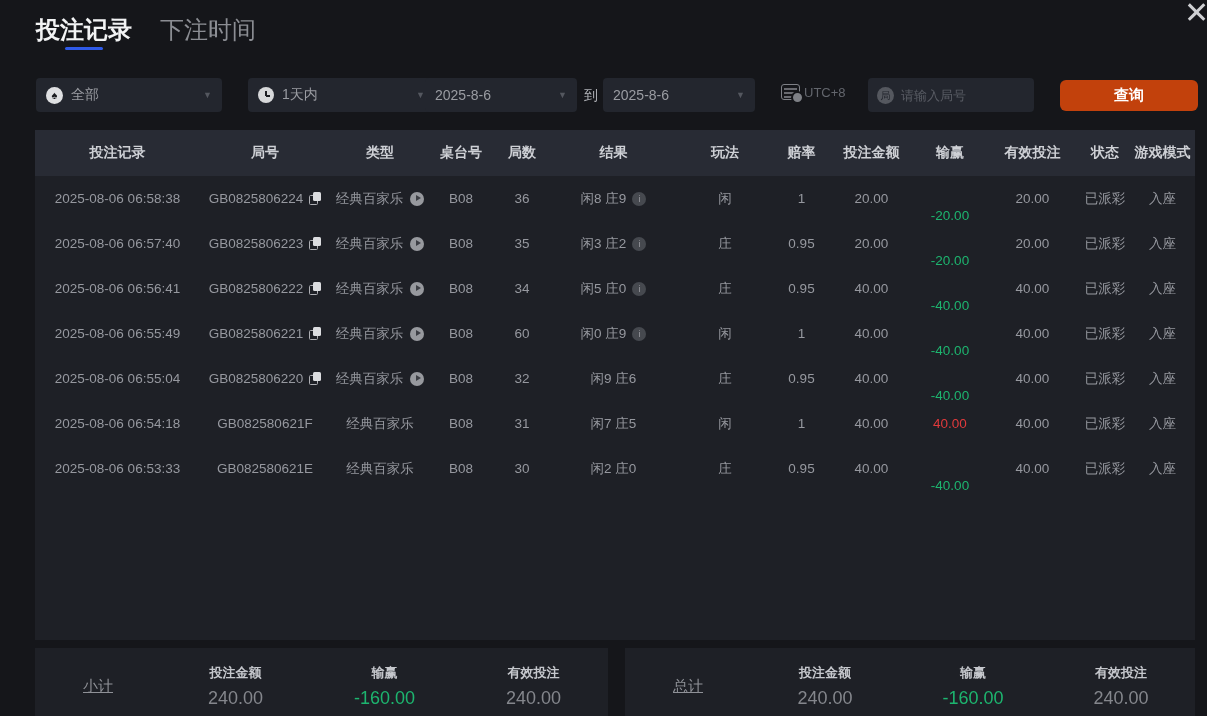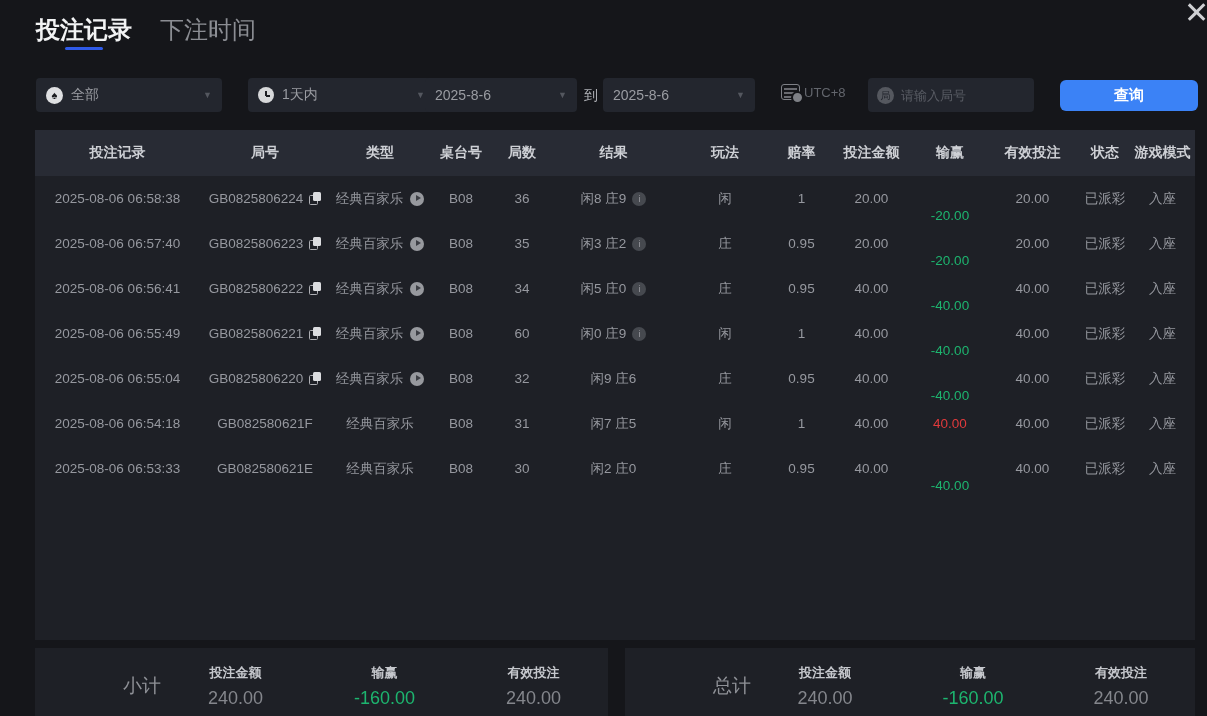--- a/index.html
+++ b/index.html
@@ -46,21 +46,21 @@
   .tz-text { font-size:13px; color:#63666d; }
 
   .round-wrap { position:absolute; left:868px; top:78px; width:166px; height:34px; background:#23262e;
     border-radius:4px; display:flex; align-items:center; padding:0 9px; gap:7px; }
   .round-icon { width:17px; height:17px; border-radius:50%; background:#55585f; color:#23262e;
     font-size:10px; line-height:17px; text-align:center; flex:0 0 auto; }
   .round-wrap input { flex:1; min-width:0; background:transparent; border:0; outline:none;
     font-size:13px; color:#9a9ca2; font-family:"Liberation Sans",sans-serif; }
   .round-wrap input::placeholder { color:#595c64; }
 
-  .query-btn { position:absolute; left:1060px; top:80px; width:138px; height:31px; background:#3b82f6;
+  .query-btn { position:absolute; left:1060px; top:80px; width:138px; height:31px; background:#c2410c;
     border:0; border-radius:6px; color:#fff; font-size:15px; font-weight:bold; cursor:pointer;
     font-family:"Liberation Sans",sans-serif; }
 
   
   .table { position:absolute; left:35px; top:130px; width:1160px; height:510px; background:#1e2026; }
   .thead { height:46px; background:#282b34; display:flex; align-items:center; }
   .th { font-size:14px; font-weight:bold; color:#ced0d5; text-align:center; }
   .tr { height:45px; display:flex; align-items:center;justify-content:flex-end; }
   .td { font-size:13.5px; color:#96989f; display:flex; align-items:center; justify-content:center; }
   .c0{flex:0 0 165px;} .c1{flex:0 0 130px;} .c2{flex:0 0 100px;} .c3{flex:0 0 62px;}
@@ -79,21 +79,21 @@
     margin-left:7px; position:relative; cursor:pointer; }
   .video-icon::after { content:''; position:absolute; left:5.5px; top:3.5px;
     border-left:5px solid #3c3e44; border-top:3.5px solid transparent; border-bottom:3.5px solid transparent; }
   .info-icon { width:14px; height:14px; border-radius:50%; background:#46494f; color:#9a9ca1;
     font-size:9px; line-height:14px; display:inline-block; margin-left:6px; text-align:center; cursor:pointer; }
 
   
   .panel { position:absolute; top:648px; height:76px; background:#1e2026; display:flex; align-items:center; }
   #panel-sub   { left:35px;  width:573px; }
   #panel-total { left:625px; width:570px; }
-  .panel-label { flex:0 0 126px; text-align:right; font-size:19px; color:#8f9197; }
+  .panel-label { flex:0 0 126px; text-align:center; font-size:15px; color:#8f9197;text-decoration:underline; }
   .panel-items { flex:1; display:flex; }
   .stat { flex:1; text-align:center; }
   .stat-label { font-size:13px; font-weight:bold; color:#c5c7cc; margin-bottom:6px; }
   .stat-value { font-size:18px; color:#84868c; }
   .stat-value.green { color:#1db56f; }
 </style>
 </head>
 <body>
 
 <div class="tabs">

